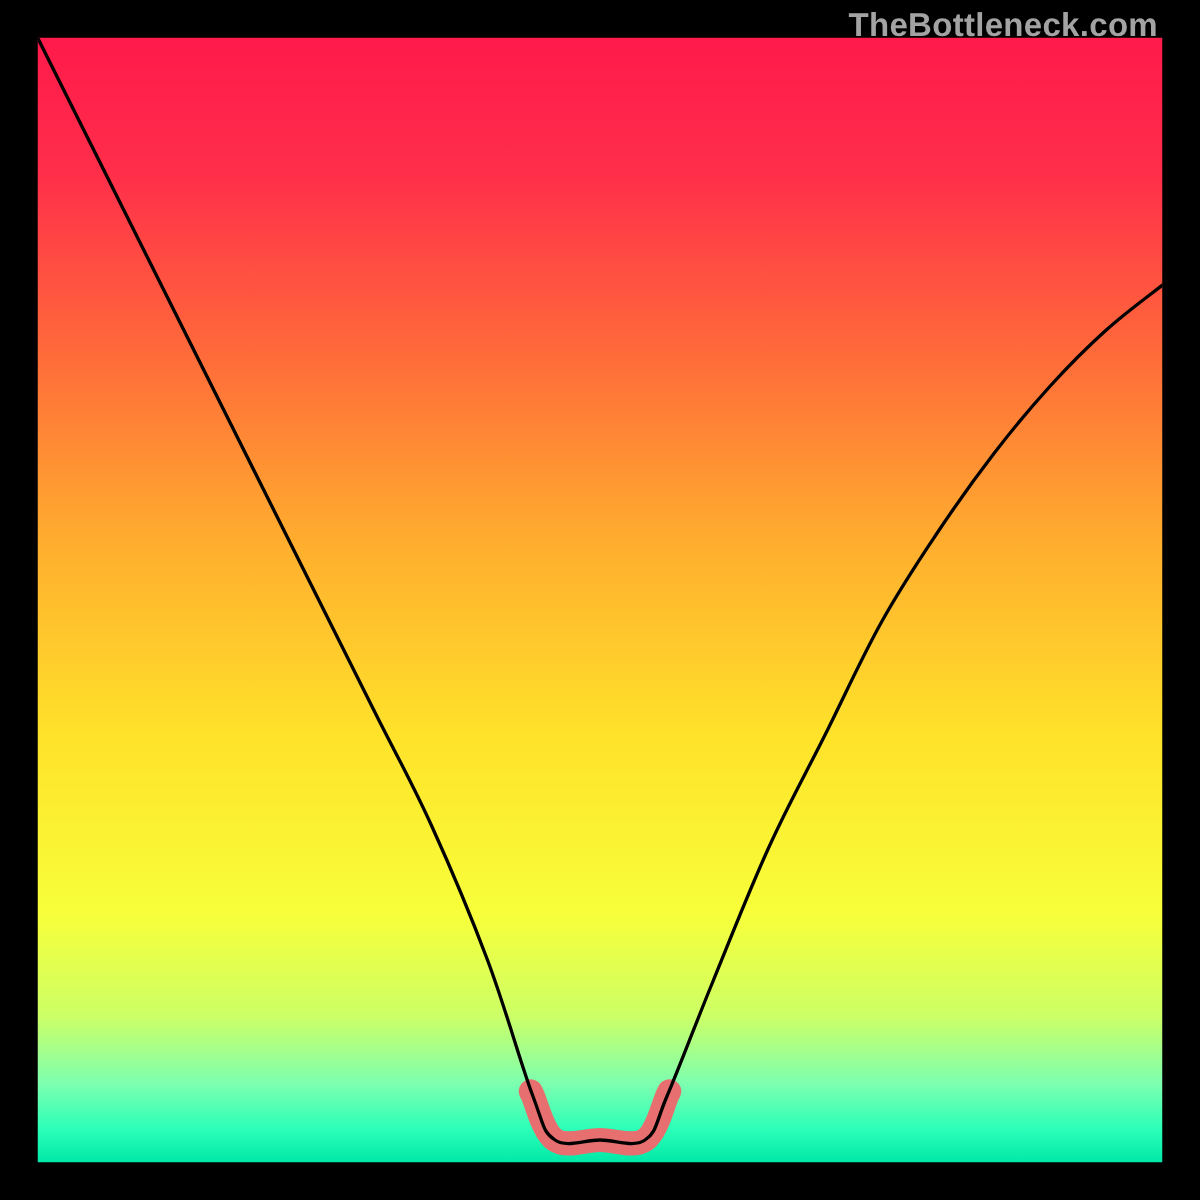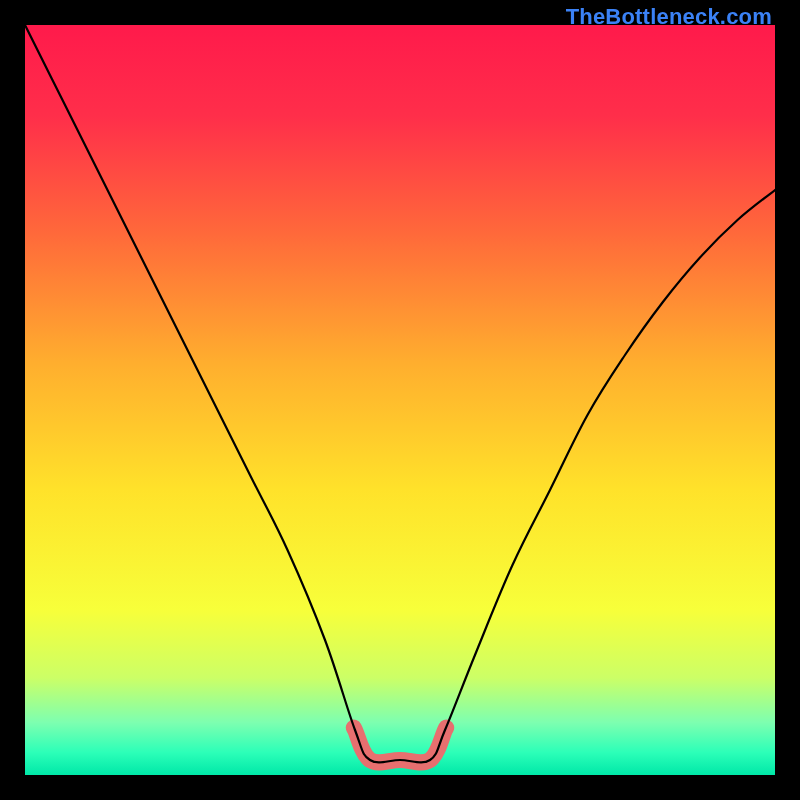--- a/index.html
+++ b/index.html
@@ -30,21 +30,21 @@
     width: 100%;
     height: 100%;
   }
   .attribution {
     position: absolute;
     top: 4px;
     right: 28px;
     font-family: Arial, Helvetica, sans-serif;
     font-size: 22px;
     font-weight: 600;
-    color: #3b82f6;
+    color: #a3a3a3;
     letter-spacing: 0.2px;
   }
   svg {
     position: absolute;
     left: 0;
     top: 0;
   }
 </style>
 </head>
 <body>

